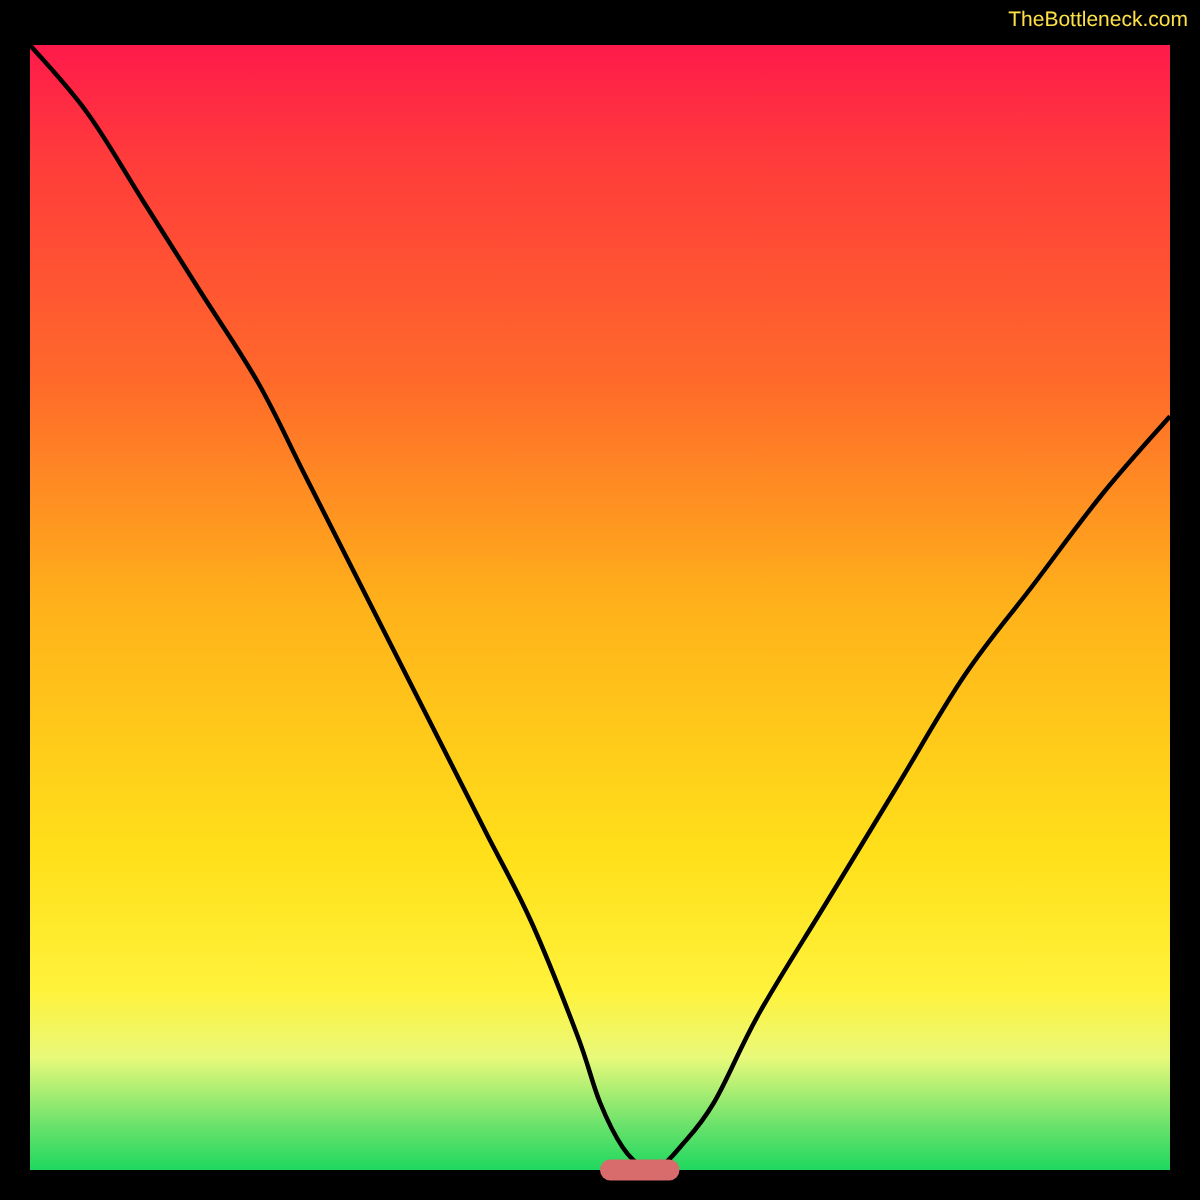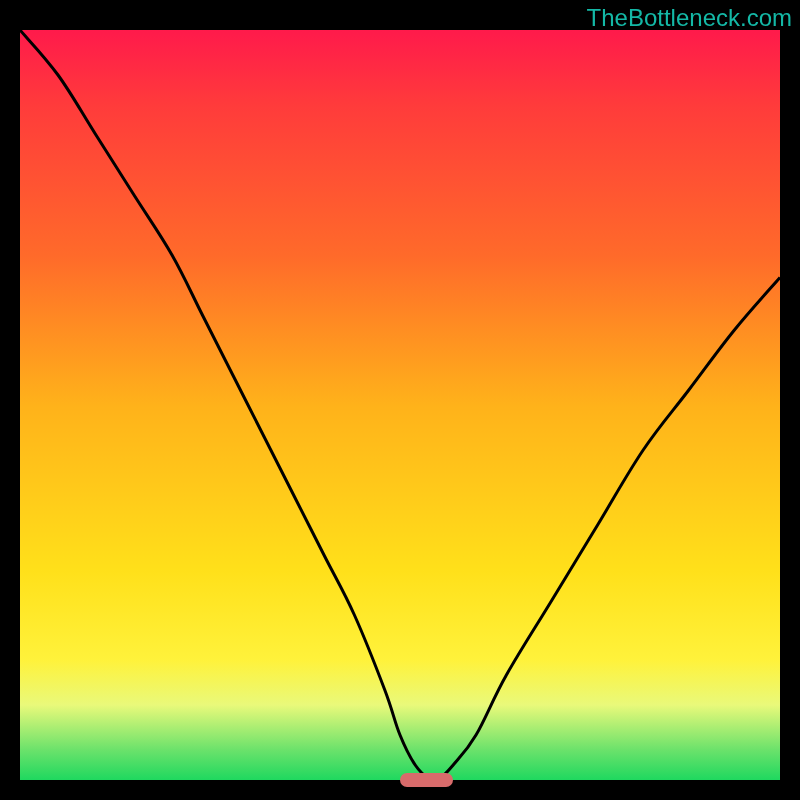--- a/index.html
+++ b/index.html
@@ -42,22 +42,22 @@
     position: absolute;
     left: 0;
     top: 0;
     width: 100%;
     height: 100%;
   }
   .watermark {
     position: absolute;
     top: 4px;
     right: 8px;
-    color: #14b8a6;
-    font-size: 24px;
+    color: #fde047;
+    font-size: 14px;
     font-weight: 400;
     user-select: none;
   }
   .min-marker {
     position: absolute;
     width: 50px;
     height: 14px;
     background: #d86b6b;
     border-radius: 7px;
   }

